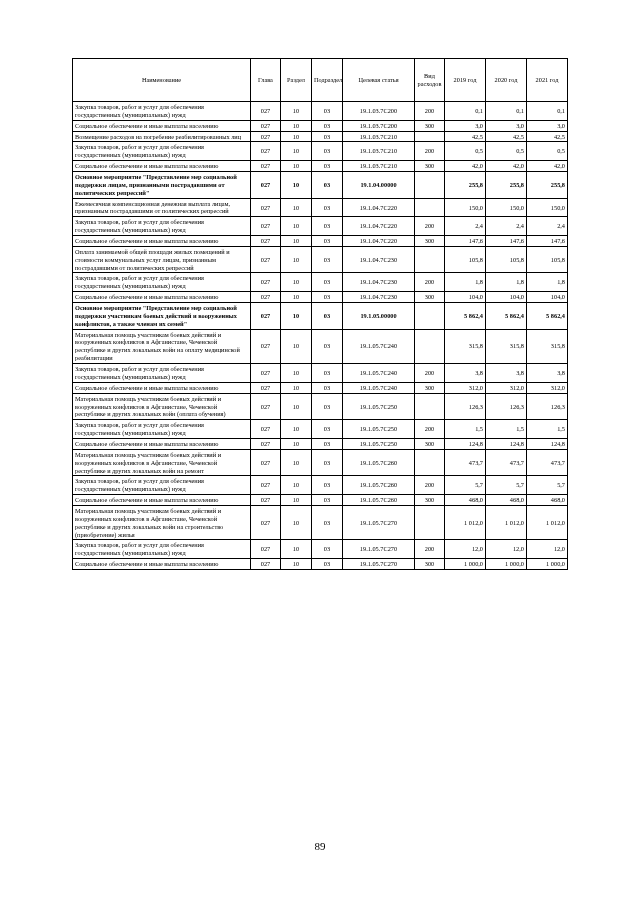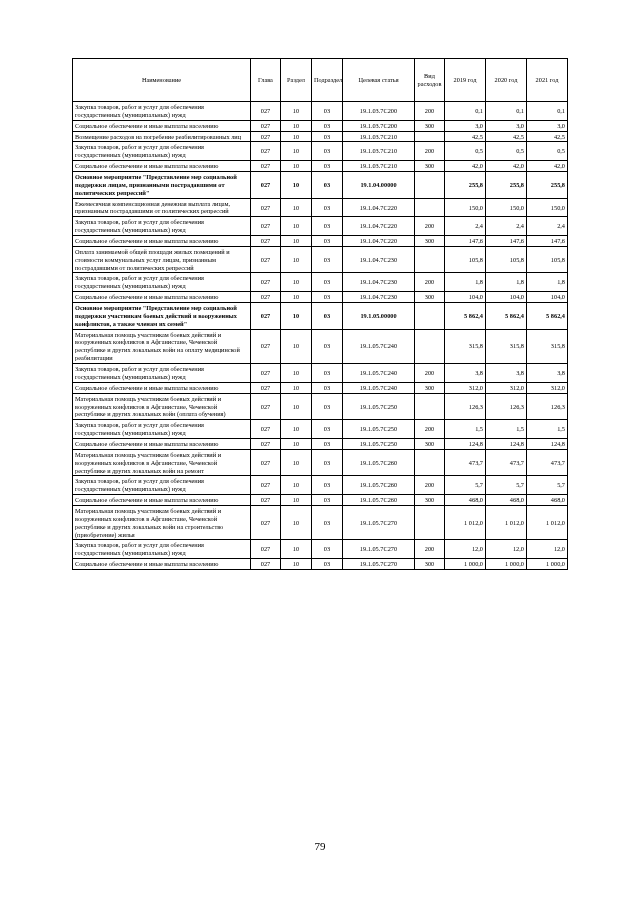--- a/index.html
+++ b/index.html
@@ -376,14 +376,14 @@
             <td class="c">03</td>
             <td class="c">19.1.05.7С270</td>
             <td class="c">300</td>
             <td class="num">1 000,0</td>
             <td class="num">1 000,0</td>
             <td class="num">1 000,0</td>
           </tr>
         </tbody>
     </table>
   </div>
-  <div class="pagenum">79</div>
+  <div class="pagenum">89</div>
 </div>
 
 </body></html>

